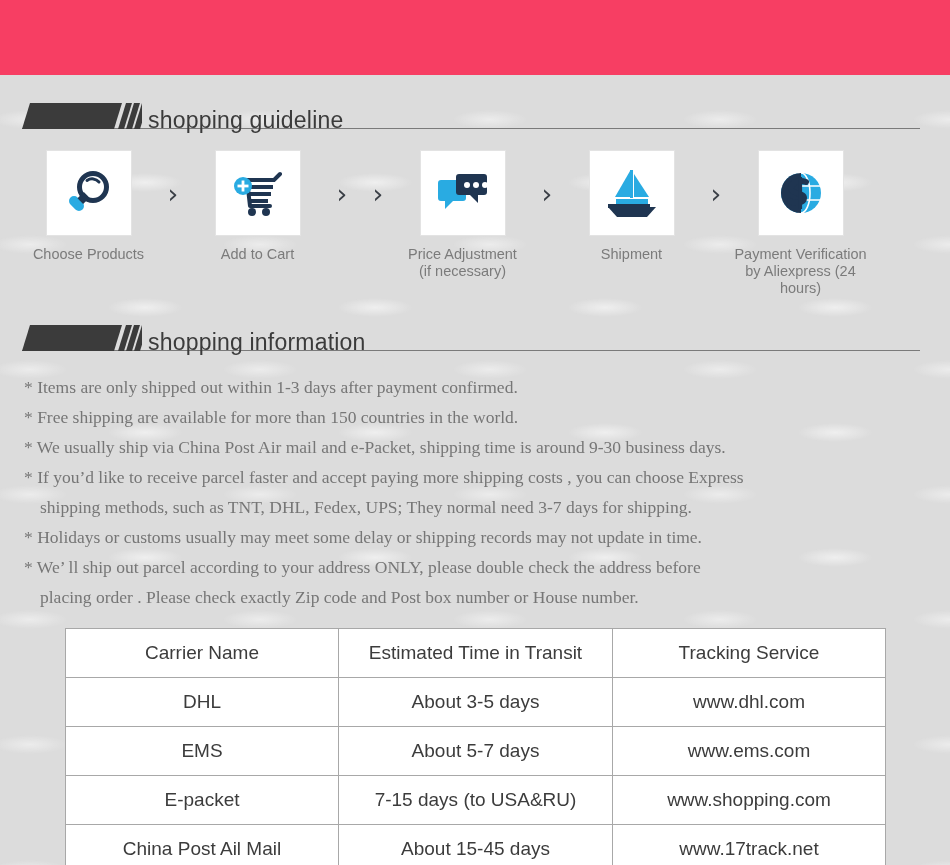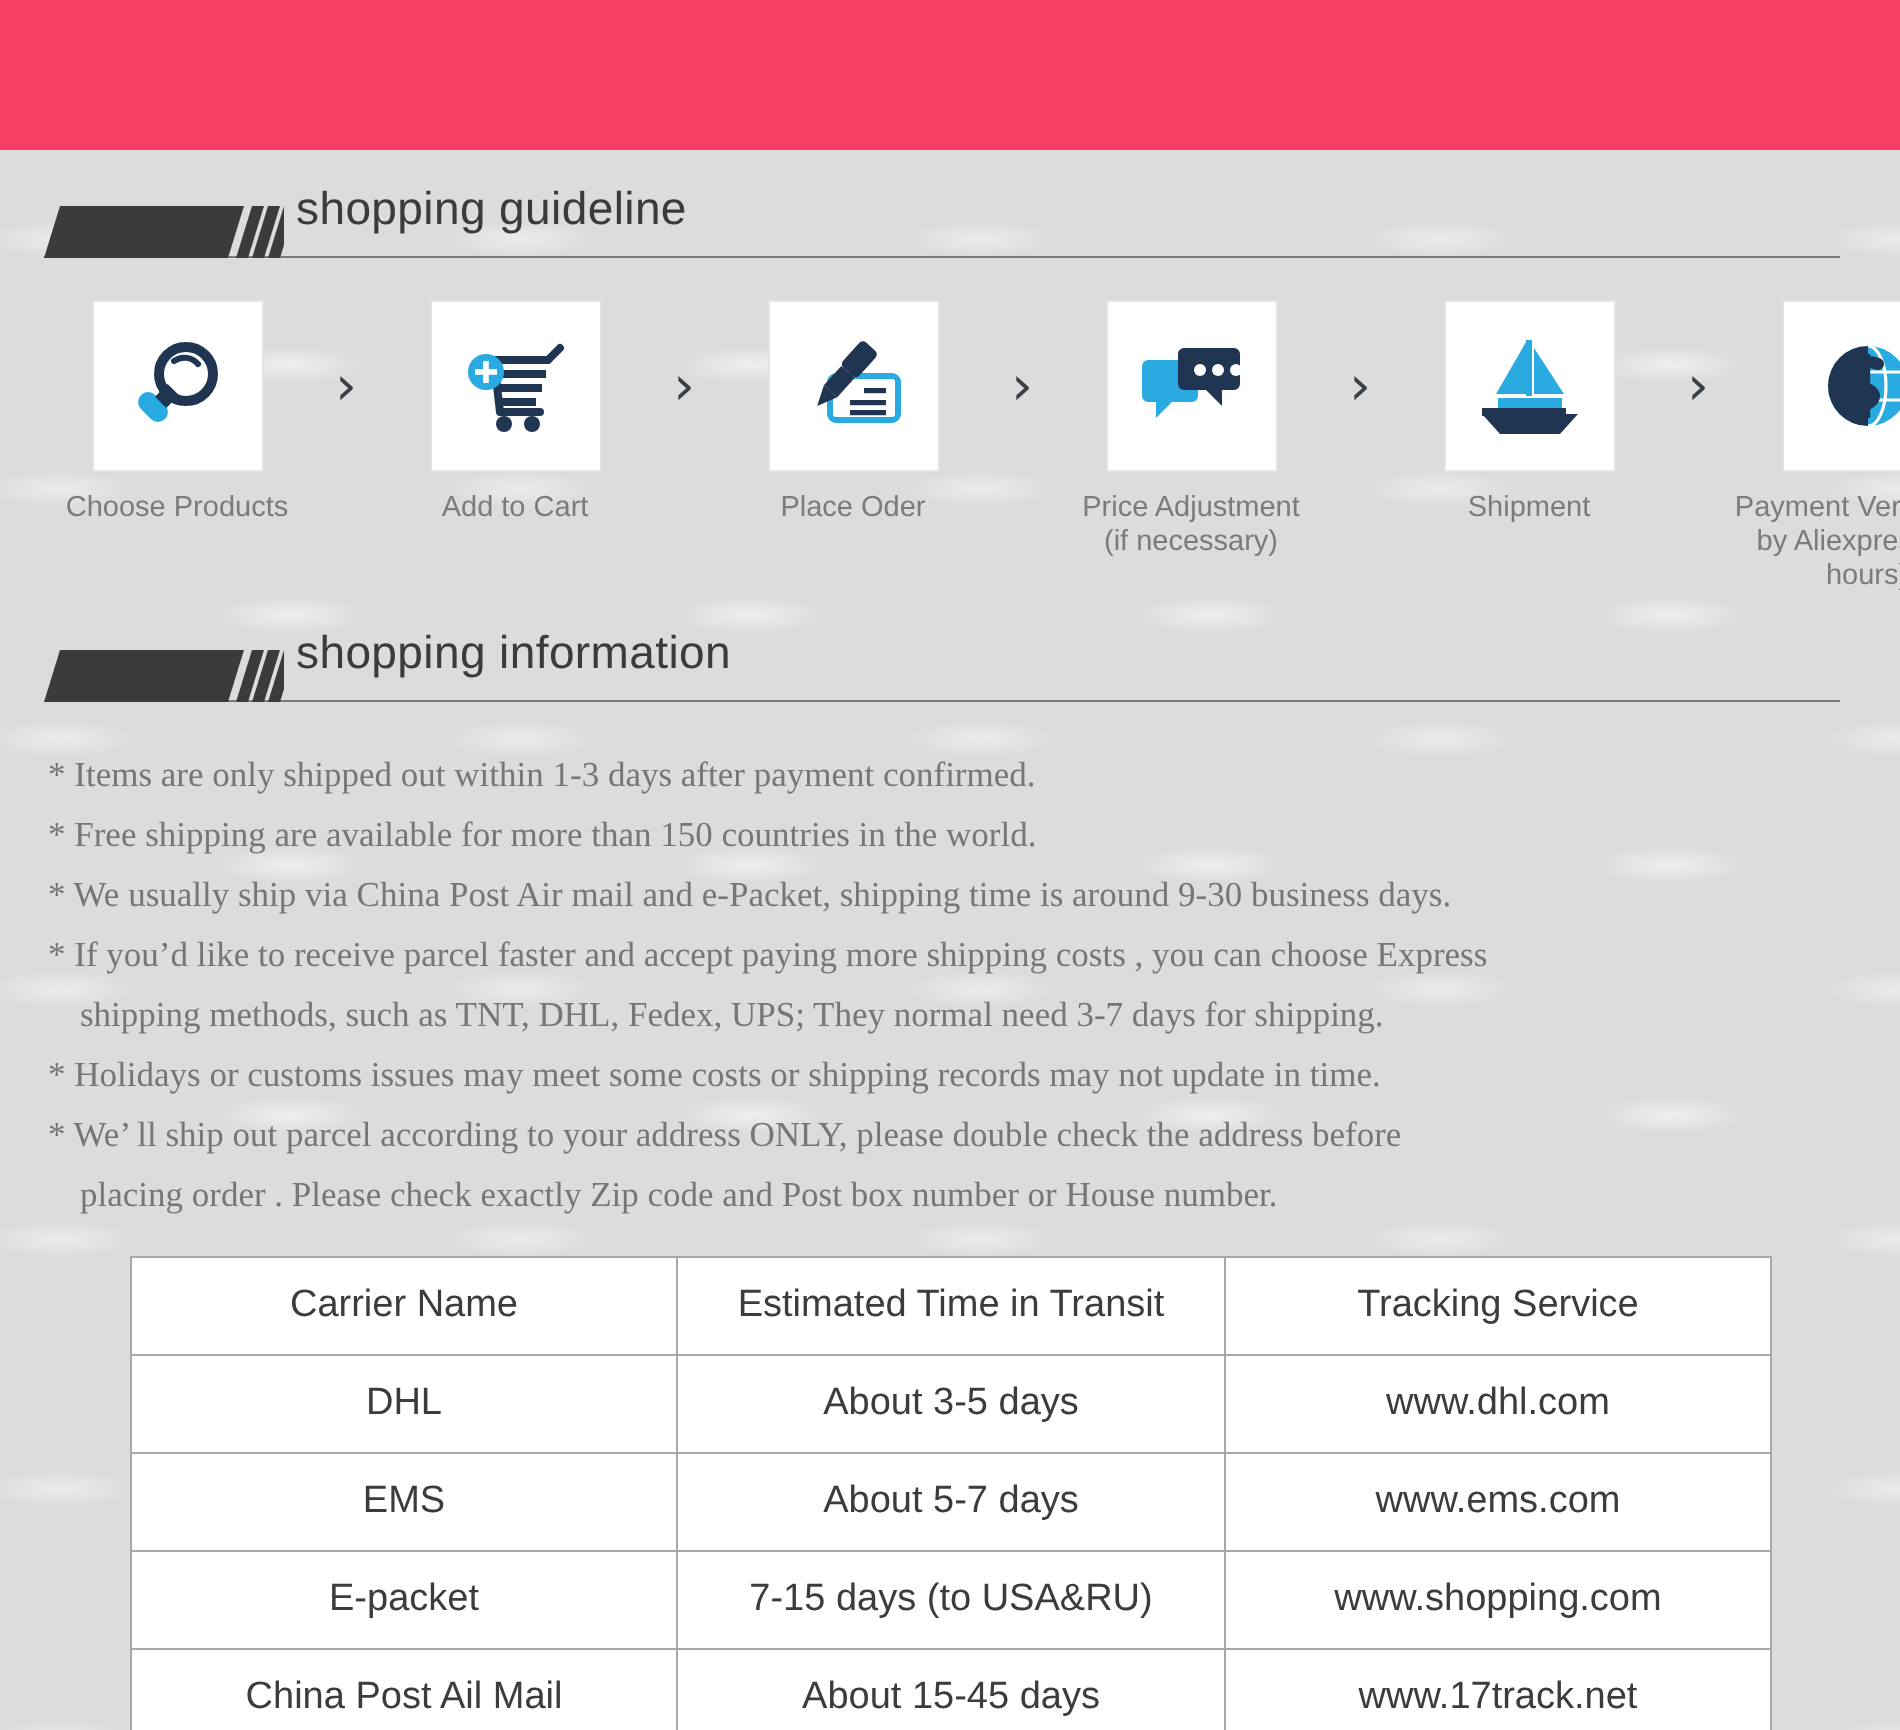--- a/index.html
+++ b/index.html
@@ -42,21 +42,21 @@
   .sh-underline{
     position:absolute;left:0;right:0;bottom:5px;
     border-bottom:1px solid #7a7a7a;
   }
   .sh-shape{
     position:absolute;left:0;bottom:5px;
     height:26px;width:120px;
     display:block;
   }
   .sh-title{
-    position:absolute;left:126px;bottom:16px;
+    position:absolute;left:126px;bottom:0;
     font-size:23px;
     color:#3b3b3b;
     letter-spacing:.2px;
     white-space:nowrap;
     font-weight:400;
     text-align:center;
   }
   
   .steps{
     display:flex;
@@ -182,36 +182,20 @@
           <circle cx="13" cy="20" r="9" fill="#29abe2"></circle>
           <rect x="11.6" y="14.5" width="2.8" height="11" fill="#ffffff"></rect>
           <rect x="7.5" y="18.6" width="11" height="2.8" fill="#ffffff"></rect>
         </svg>
       </div>
       <div class="step-label">Add to Cart</div>
     </div>
 
     <div class="arrow">›</div>
 
-    <div class="step">
-      <div class="step-box">
-        <svg width="56" height="54" viewBox="0 0 56 54">
-          <rect x="16" y="22" width="34" height="22" rx="3" fill="none" stroke="#29abe2" stroke-width="3"></rect>
-          <rect x="33" y="28" width="11" height="2.6" fill="#1f3551"></rect>
-          <rect x="26" y="34" width="18" height="2.6" fill="#1f3551"></rect>
-          <rect x="26" y="39" width="18" height="2.6" fill="#1f3551"></rect>
-          <g transform="rotate(42 22 24)">
-            <rect x="16" y="2" width="11" height="17" rx="2.5" fill="#1f3551"></rect>
-            <rect x="17" y="19" width="9" height="13" fill="#1f3551"></rect>
-            <polygon points="17,32 26,32 21.5,42" fill="#1f3551"></polygon>
-          </g>
-        </svg>
-      </div>
-      <div class="step-label">Place Oder</div>
-    </div>
 
     <div class="arrow">›</div>
 
     <div class="step">
       <div class="step-box">
         <svg width="56" height="50" viewBox="0 0 56 50">
           <path d="M6 12 h22 a3 3 0 0 1 3 3 v15 a3 3 0 0 1 -3 3 h-10 l-8 8 v-8 h-4 a3 3 0 0 1 -3 -3 v-15 a3 3 0 0 1 3 -3 z" fill="#29abe2"></path>
           <path d="M24 6 h25 a3 3 0 0 1 3 3 v15 a3 3 0 0 1 -3 3 h-6 v8 l-8 -8 h-11 a3 3 0 0 1 -3 -3 v-15 a3 3 0 0 1 3 -3 z" fill="#1f3551"></path>
           <circle cx="32" cy="17" r="3" fill="#ffffff"></circle>
           <circle cx="41" cy="17" r="3" fill="#ffffff"></circle>
@@ -270,21 +254,21 @@
     </svg>
     <div class="sh-title">shopping information</div>
   </div>
 
   <div class="info-list">
     <div class="info-line">* Items are only shipped out within 1-3 days after payment confirmed.</div>
     <div class="info-line">* Free shipping are available for more than 150 countries in the world.</div>
     <div class="info-line">* We usually ship via China Post Air mail and e-Packet, shipping time is around 9-30 business days.</div>
     <div class="info-line">* If you’d like to receive parcel faster and accept paying more shipping costs , you can choose Express</div>
     <div class="info-line indent">shipping methods, such as TNT, DHL, Fedex, UPS; They normal need 3-7 days for shipping.</div>
-    <div class="info-line">* Holidays or customs issues may meet some costs or shipping records may not update in time.</div>
+    <div class="info-line">* Holidays or customs usually may meet some delay or shipping records may not update in time.</div>
     <div class="info-line">* We’ ll ship out parcel according to your address ONLY, please double check the address before</div>
     <div class="info-line indent">placing order . Please check exactly Zip code and Post box number or House number.</div>
   </div>
 
   <div class="table-wrap">
     <table class="carriers">
       <colgroup>
           <col class="c1">
           <col class="c2">
           <col class="c3">

